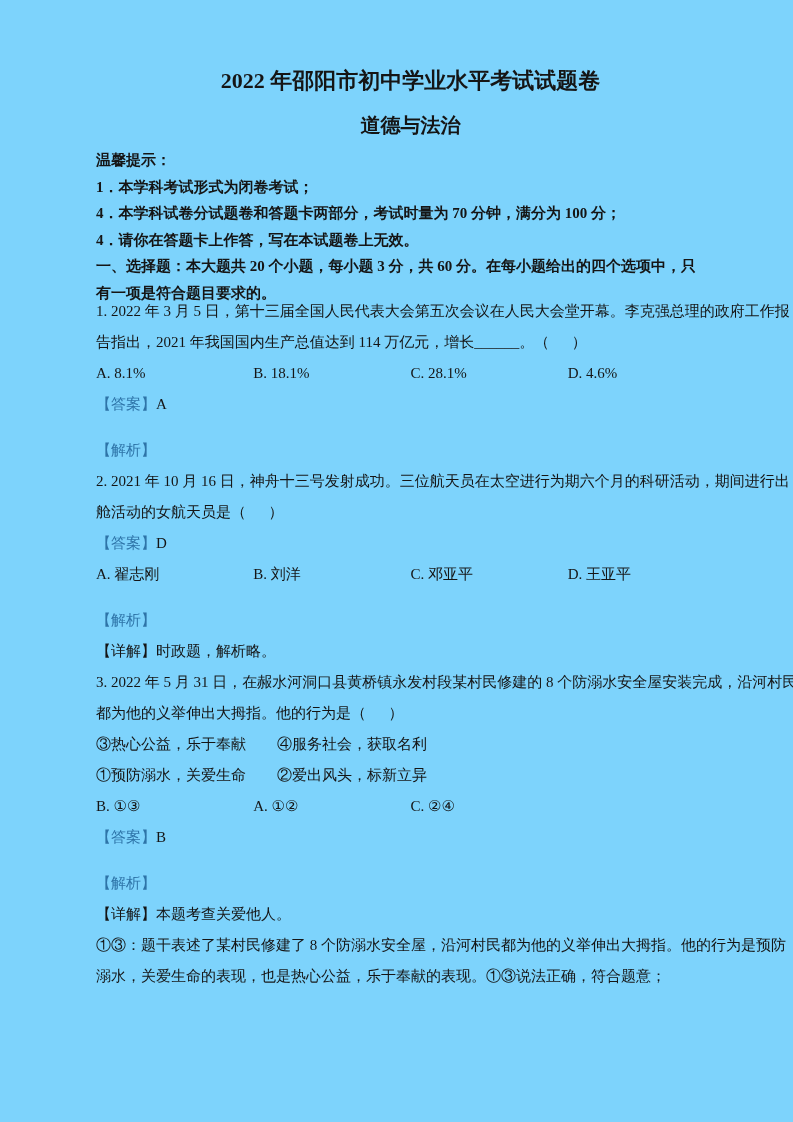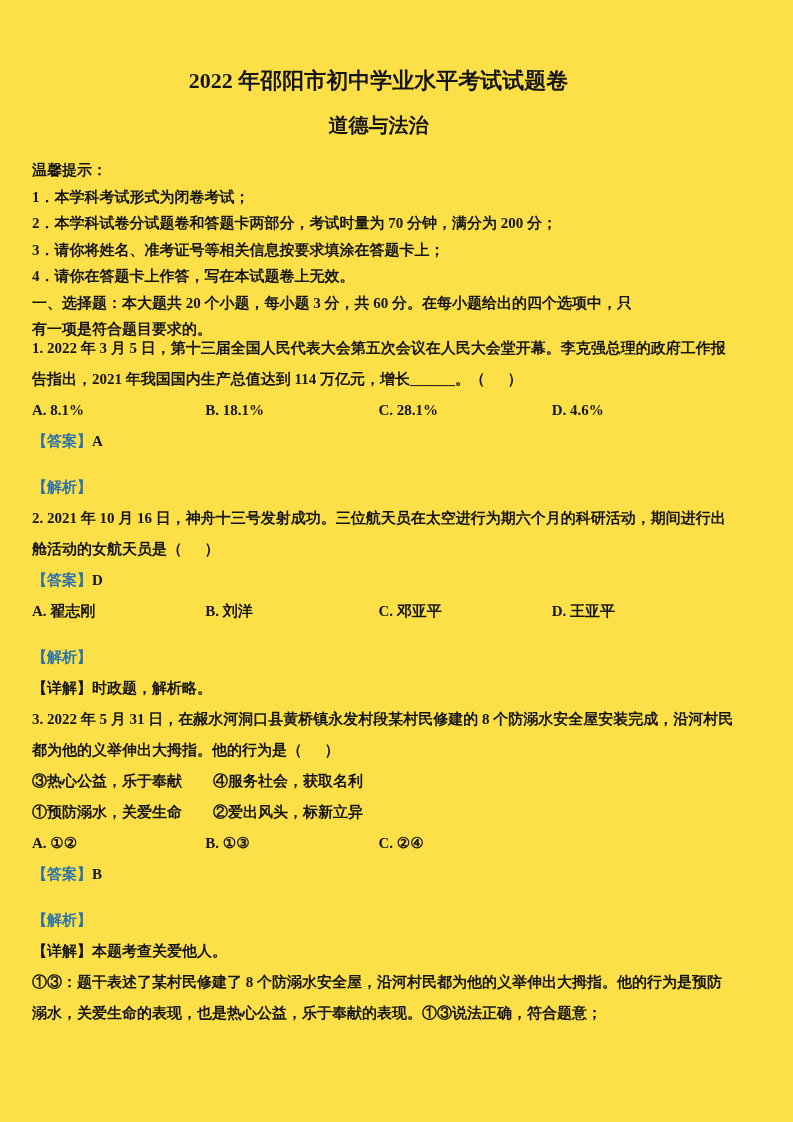--- a/index.html
+++ b/index.html
@@ -11,72 +11,70 @@
     width: 793px;
     height: 1122px;
     font-family: "Liberation Serif", "DejaVu Serif", serif;
     color: #151515;
     overflow: hidden;
   }
   .page {
     box-sizing: border-box;
     width: 793px;
     height: 1122px;
-    padding: 66px 68px 0 32px;
-    background: #fde047;
+    padding: 66px 68px 0 96px;
+    background: #7dd3fc;
     overflow: hidden;
   }
   .title {
     margin: 0;
     font-size: 22px;
     line-height: 30px;
     font-weight: bold;
     text-align: center;
     white-space: pre;
   }
   .subtitle {
     margin: 15px 0 0 0;
     font-size: 20px;
     line-height: 28px;
     font-weight: bold;
     text-align: center;
     white-space: pre;
   }
-  .notice { margin-top: 18px; }
+  .notice { margin-top: 8px; }
   .n-line {
     font-size: 15px;
     line-height: 26.5px;
     font-weight: bold;
     white-space: pre;
   }
   .qarea { margin-top: -10px; }
   .q-line {
     font-size: 15px;
     line-height: 31px;
     white-space: pre;
-    font-weight: bold;
   }
   .options { display: flex; }
   .opt { width: 25%; white-space: pre; }
   .blue { color: #2e74a8; margin-top: 15px; }
   .stmt-first { display: inline-block; width: 181px; }
 </style>
 </head>
 <body>
 
 <div class="page">
 
   <h1 class="title">2022 年邵阳市初中学业水平考试试题卷</h1>
   <h2 class="subtitle">道德与法治</h2>
 
   <div class="notice">
     <div class="n-line">温馨提示：</div>
     <div class="n-line">1．本学科考试形式为闭卷考试；</div>
-    <div class="n-line">2．本学科试卷分试题卷和答题卡两部分，考试时量为 70 分钟，满分为 200 分；</div>
-    <div class="n-line">3．请你将姓名、准考证号等相关信息按要求填涂在答题卡上；</div>
+    <div class="n-line">4．本学科试卷分试题卷和答题卡两部分，考试时量为 70 分钟，满分为 100 分；</div>
     <div class="n-line">4．请你在答题卡上作答，写在本试题卷上无效。</div>
     <div class="n-line">一、选择题：本大题共 20 个小题，每小题 3 分，共 60 分。在每小题给出的四个选项中，只</div>
     <div class="n-line">有一项是符合题目要求的。</div>
   </div>
 
   <div class="qarea">
 
     <div>
       <div class="q-line">1. 2022 年 3 月 5 日，第十三届全国人民代表大会第五次会议在人民大会堂开幕。李克强总理的政府工作报</div>
       <div class="q-line">告指出，2021 年我国国内生产总值达到 114 万亿元，增长______。（      ）</div>
@@ -103,22 +101,22 @@
       <div class="q-line blue">【解析】</div>
       <div class="q-line"><span>【详解】</span><span>时政题，解析略。</span></div>
     </div>
 
     <div>
       <div class="q-line">3. 2022 年 5 月 31 日，在赧水河洞口县黄桥镇永发村段某村民修建的 8 个防溺水安全屋安装完成，沿河村民</div>
       <div class="q-line">都为他的义举伸出大拇指。他的行为是（      ）</div>
       <div class="q-line"><span class="stmt-first">③热心公益，乐于奉献</span><span>④服务社会，获取名利</span></div>
       <div class="q-line"><span class="stmt-first">①预防溺水，关爱生命</span><span>②爱出风头，标新立异</span></div>
       <div class="q-line options">
+        <span class="opt">B. ①③</span>
         <span class="opt">A. ①②</span>
-        <span class="opt">B. ①③</span>
         <span class="opt">C. ②④</span>
       </div>
       <div class="q-line"><span class="blue">【答案】</span><span>B</span></div>
       <div class="q-line blue">【解析】</div>
       <div class="q-line"><span>【详解】</span><span>本题考查关爱他人。</span></div>
       <div class="q-line">①③：题干表述了某村民修建了 8 个防溺水安全屋，沿河村民都为他的义举伸出大拇指。他的行为是预防</div>
       <div class="q-line">溺水，关爱生命的表现，也是热心公益，乐于奉献的表现。①③说法正确，符合题意；</div>
     </div>
 
   </div>

